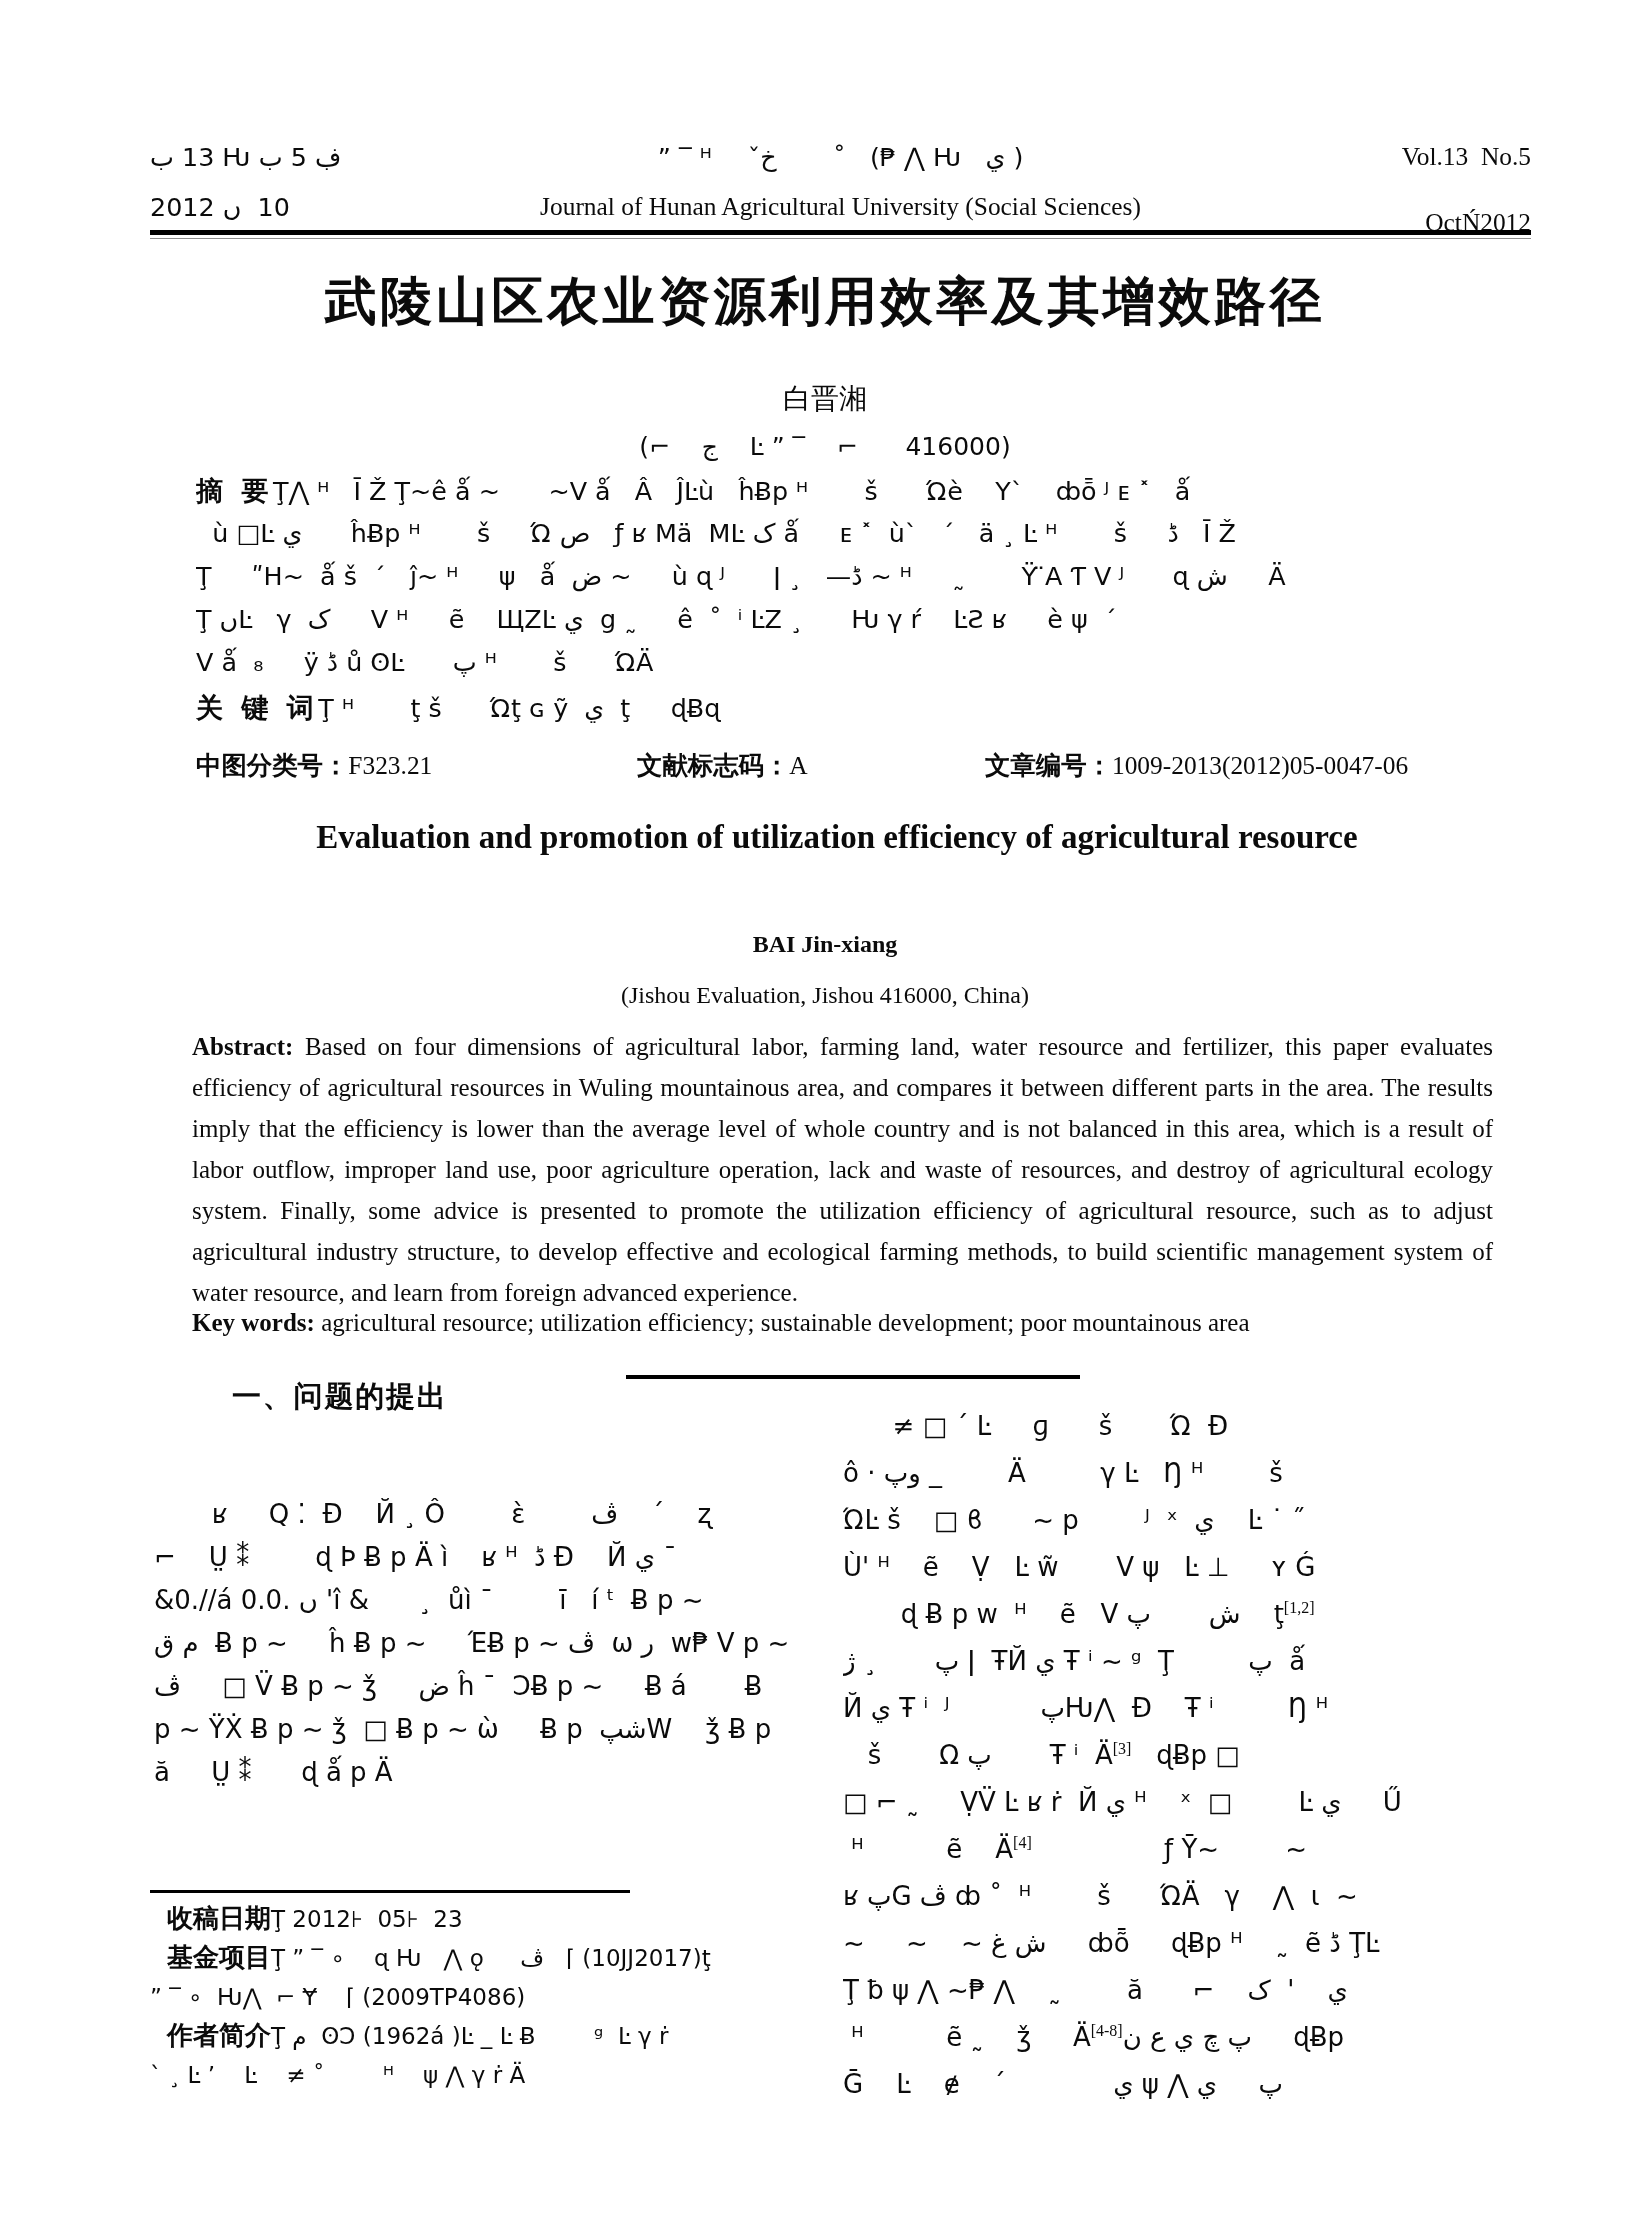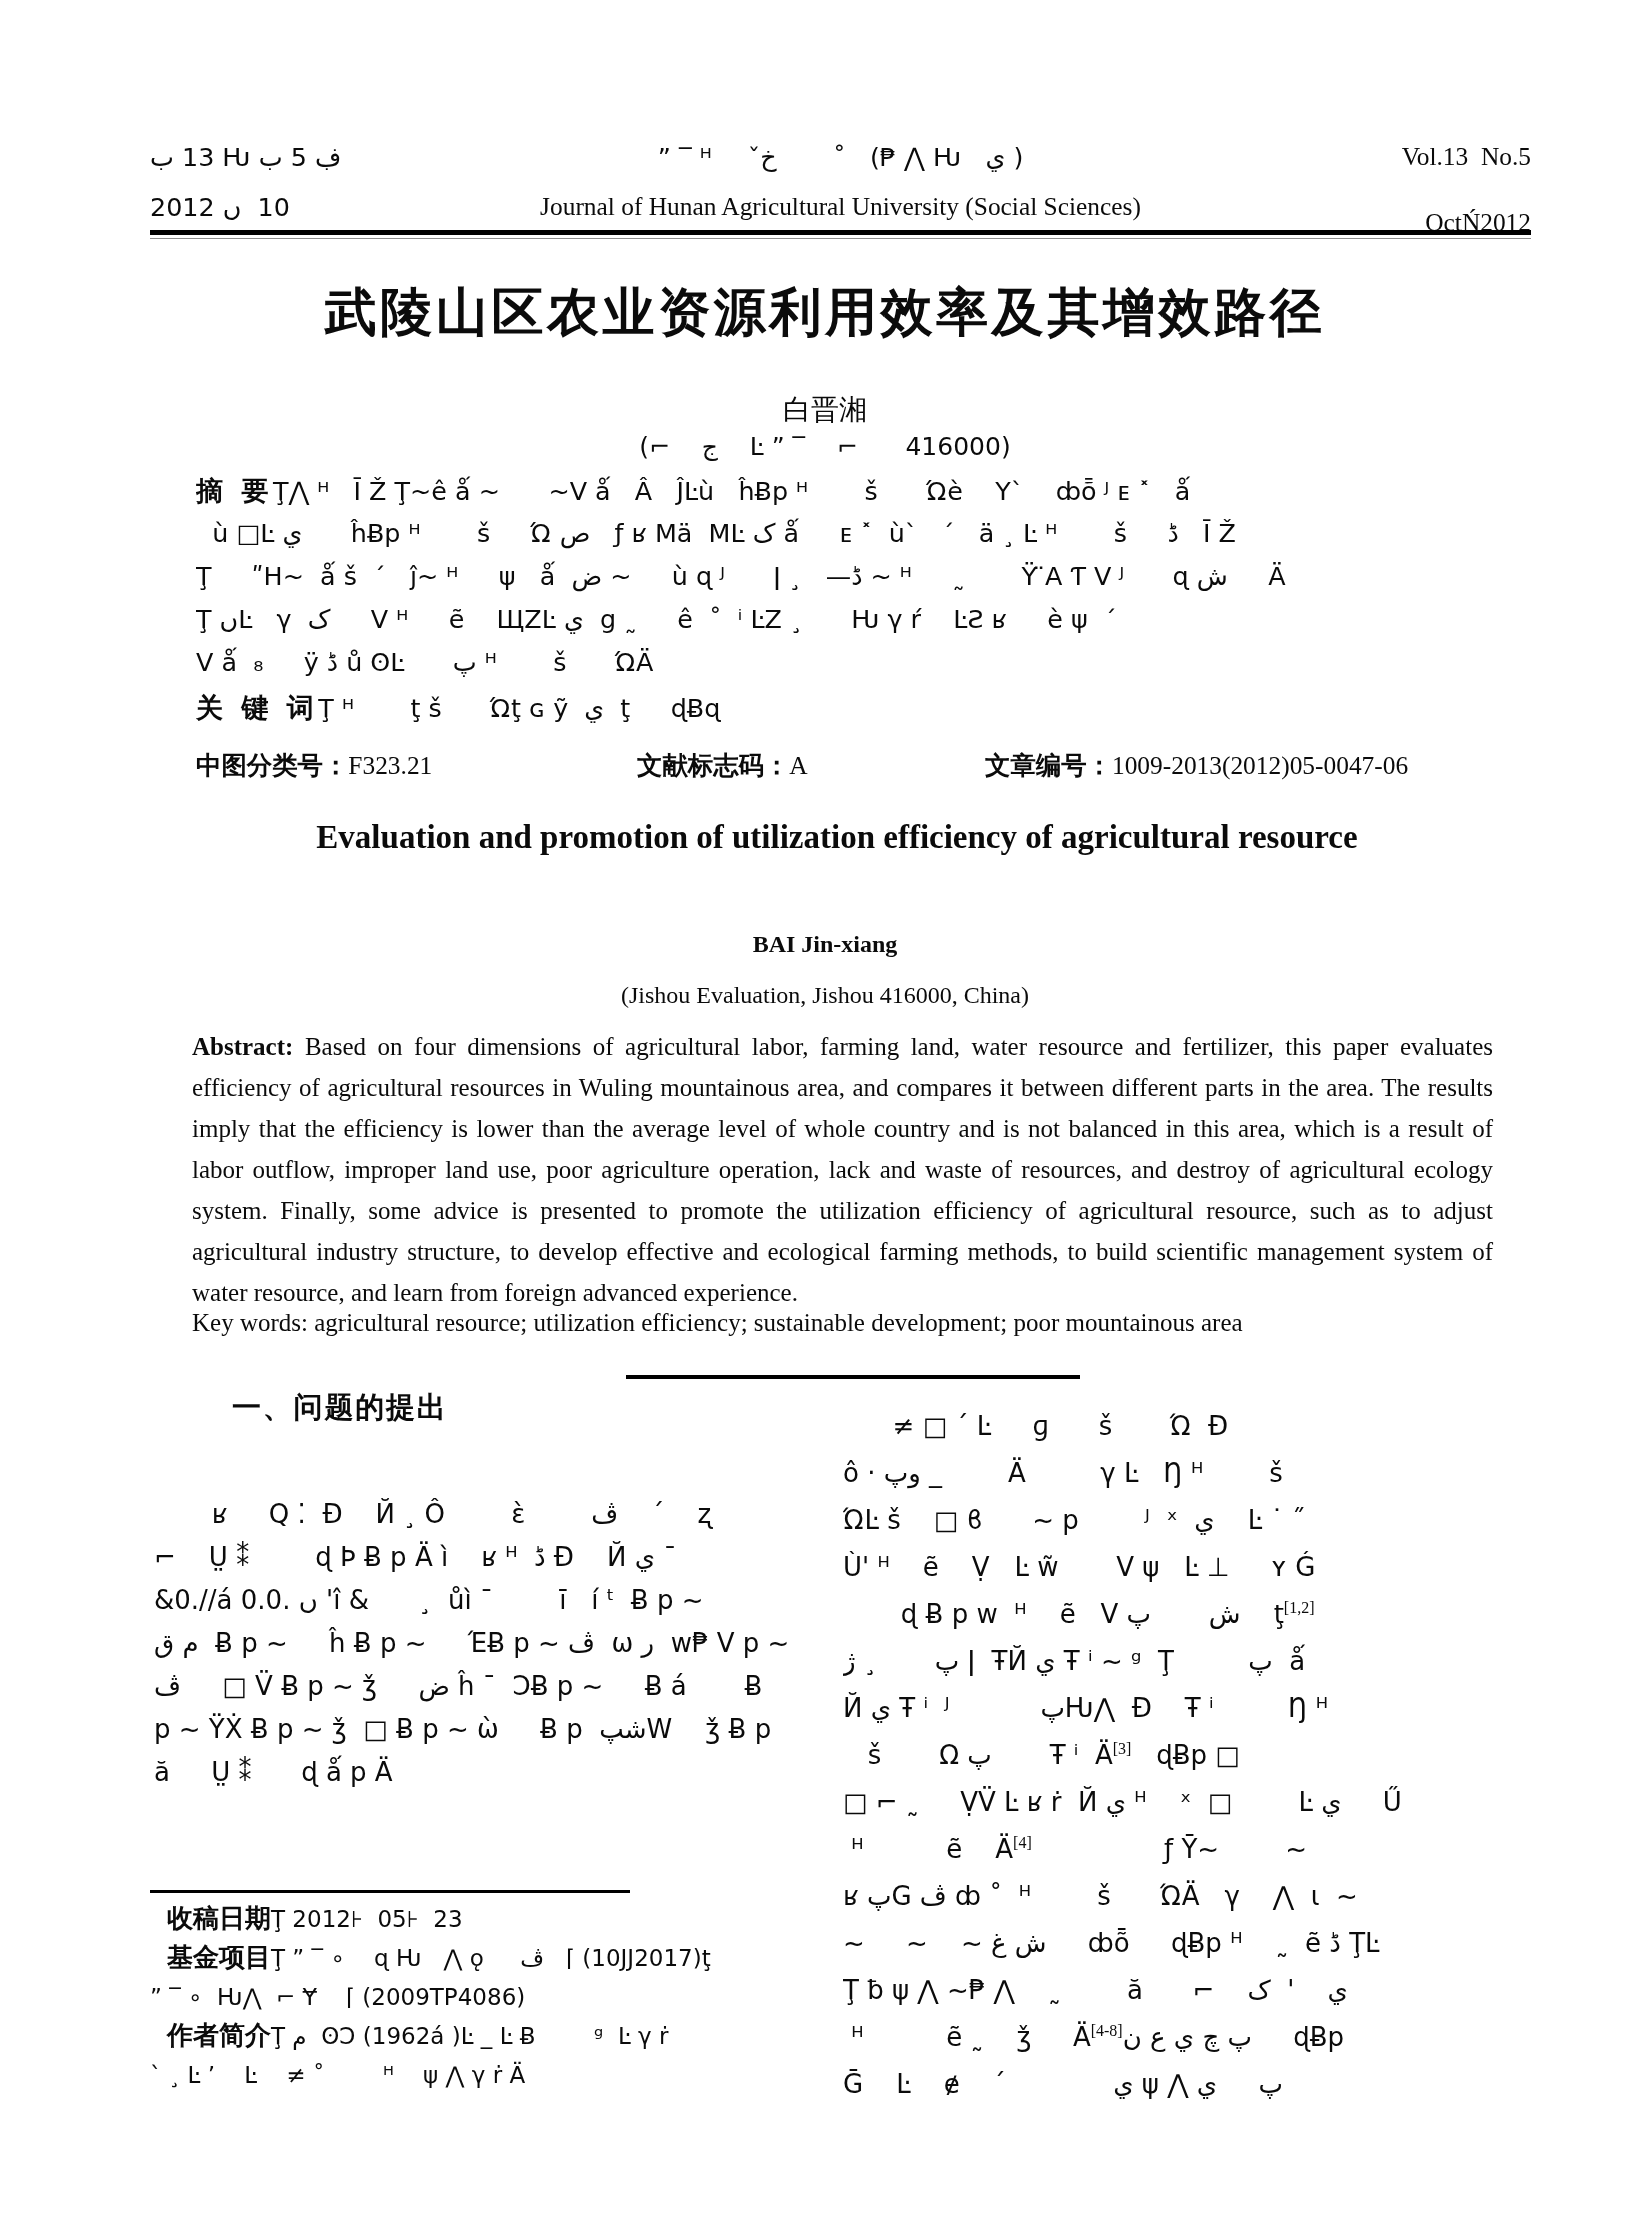--- a/index.html
+++ b/index.html
@@ -1,20 +1,20 @@
 <!DOCTYPE html>
 <html style="font-size:7.1px"><head>
 <meta charset="utf-8">
 <style>
   html,body{margin:0;padding:0;background:#e8e8e8;}
   .page{position:relative;width:1650px;height:2334px;background:#ffffff;color:#0b0b0b;overflow:hidden;}
   .abs{position:absolute;}
   .pre{white-space:pre;}
   .garble{font-family:"DejaVu Sans",sans-serif;unicode-bidi:bidi-override;direction:ltr;}
-  .hei{font-family:"DejaVu Sans",sans-serif;font-weight:700;margin-top:11px;}
+  .hei{font-family:"DejaVu Sans",sans-serif;font-weight:700;}
   .ser{font-family:"Liberation Serif",serif;}
   .center{text-align:center;width:100%;}
   .rule{background:#000;}
   .row{overflow:hidden;}
   sup.cite{font-size:16px;line-height:0;vertical-align:super;font-family:"Liberation Serif",serif;text-align:center;}
   
   .hdr-line{font-size:25.4px;}
   
   .abs-cn-row{height:43px;line-height:43px;font-size:25.4px;}
   .kw-label{font-size:27px;letter-spacing:4.5px;}
@@ -73,21 +73,21 @@
   <div class="abs ser center" style="left:12px;top:819px;font-size:33px;font-weight:700;">Evaluation and promotion of utilization efficiency of agricultural resource</div>
 
   <div class="abs ser center" style="left:0;top:931px;font-size:24px;font-weight:700;">BAI Jin-xiang</div>
   <div class="abs ser center" style="left:0;top:982px;font-size:24px;">(Jishou Evaluation, Jishou 416000, China)</div>
 
   <div class="abs ser en-abs" style="left:192px;top:1026px;width:1301px;">
     <span class="ser" style="font-weight:700;">Abstract:</span><span> Based on four dimensions of agricultural labor, farming land, water resource and fertilizer, this paper evaluates efficiency of agricultural resources in Wuling mountainous area, and compares it between different parts in the area. The results imply that the efficiency is lower than the average level of whole country and is not balanced in this area, which is a result of labor outflow, improper land use, poor agriculture operation, lack and waste of resources, and destroy of agricultural ecology system. Finally, some advice is presented to promote the utilization efficiency of agricultural resource, such as to adjust agricultural industry structure, to develop effective and ecological farming methods, to build scientific management system of water resource, and learn from foreign advanced experience.</span>
   </div>
 
   <div class="abs ser" style="left:192px;top:1309px;width:1301px;font-size:25px;">
-    <span style="font-weight:400;">Key words:</span><span> agricultural resource; utilization efficiency; sustainable development; poor mountainous area</span>
+    <span style="font-weight:700;">Key words:</span><span> agricultural resource; utilization efficiency; sustainable development; poor mountainous area</span>
   </div>
 
   <div class="abs rule" style="left:626px;top:1375px;width:454px;height:3.6px;"></div>
 
   <div class="abs hei" style="left:232px;top:1377px;font-size:29px;letter-spacing:1.8px;">一、问题的提出</div>
 
   <div class="abs" style="left:154px;top:1493px;width:650px;">
     <div class="l-row row garble pre">       ʁ     Q ⁚  Đ    Й ¸ Ô        ὲ        ڤ    ´    ʐ</div>
     <div class="l-row row garble pre">⌐    Ṳ ⁑        ɖ Þ Ƀ p Ä ì    ʁ ᴴ  ڈ Đ    Й ي ˉ</div>
     <div class="l-row row garble pre">&amp;0.//á 0.0. ں 'î &amp;      ¸  ůì ˉ        ī   í ᵗ  Ƀ p ~</div>

